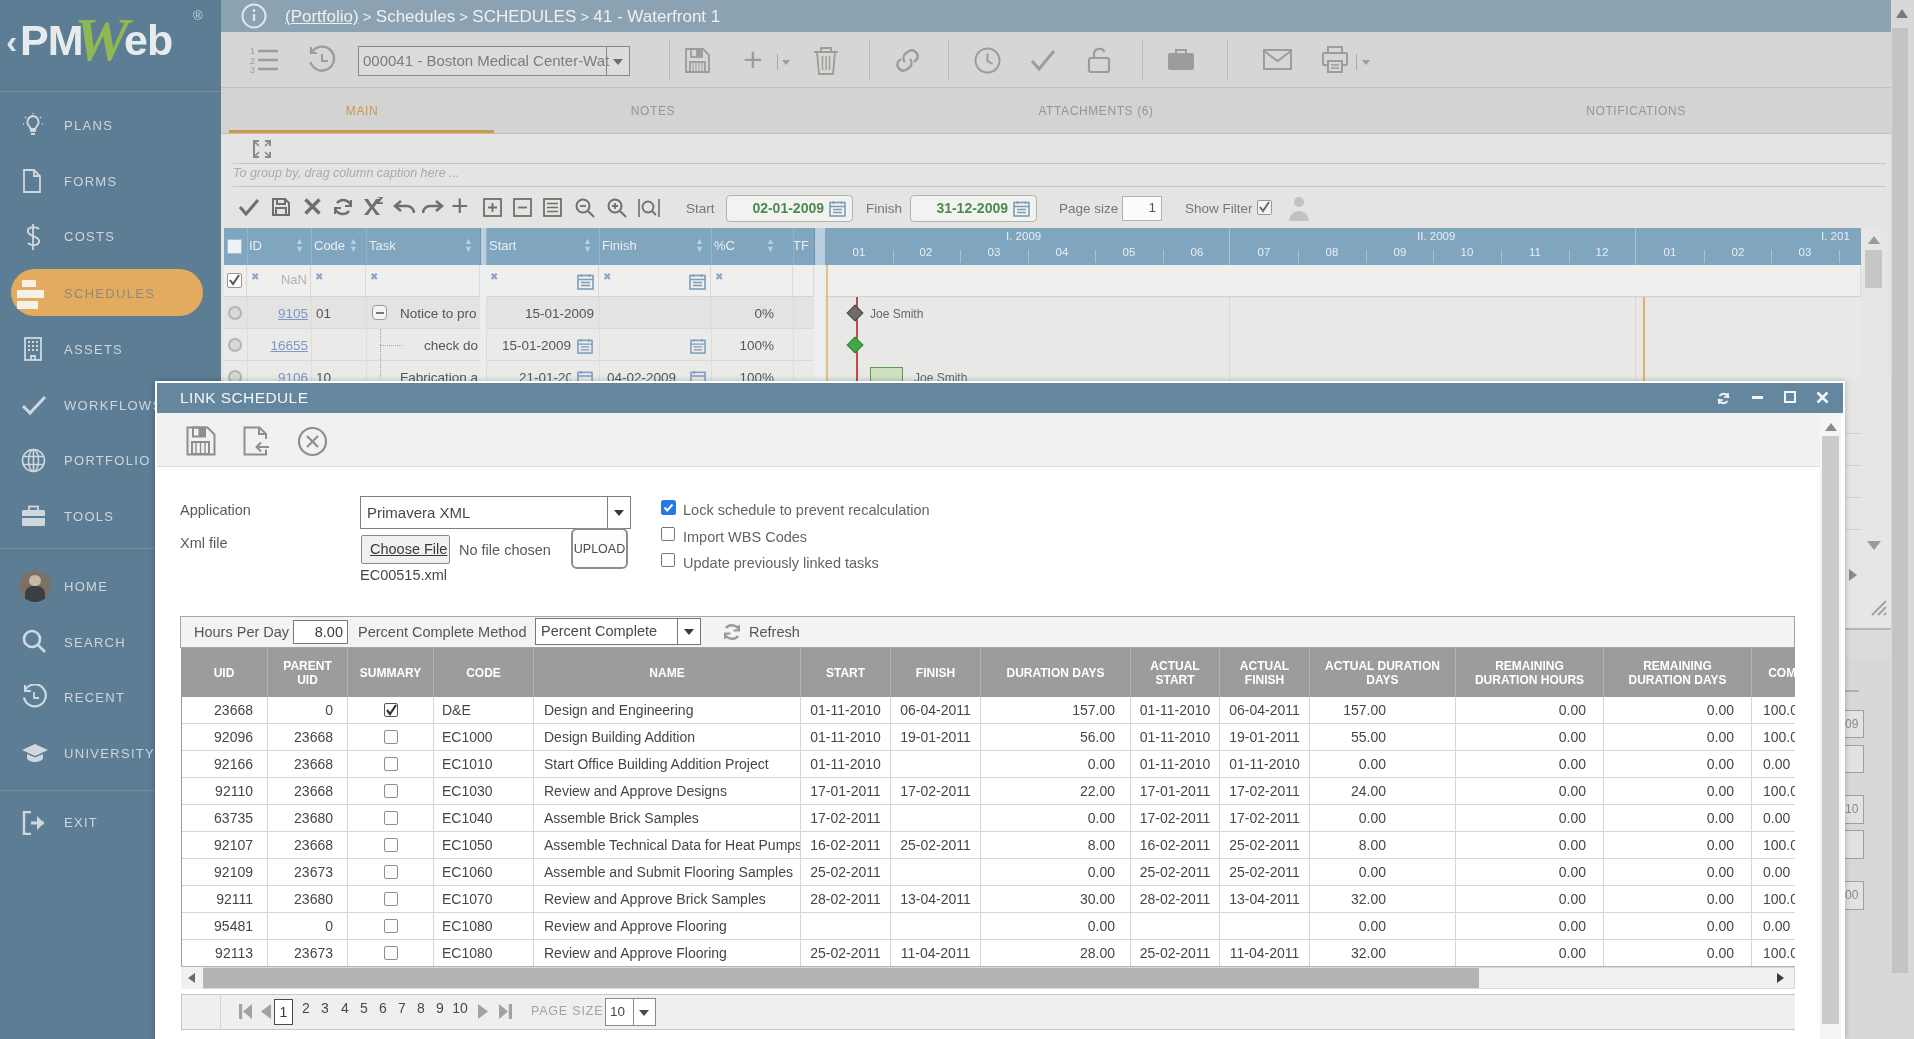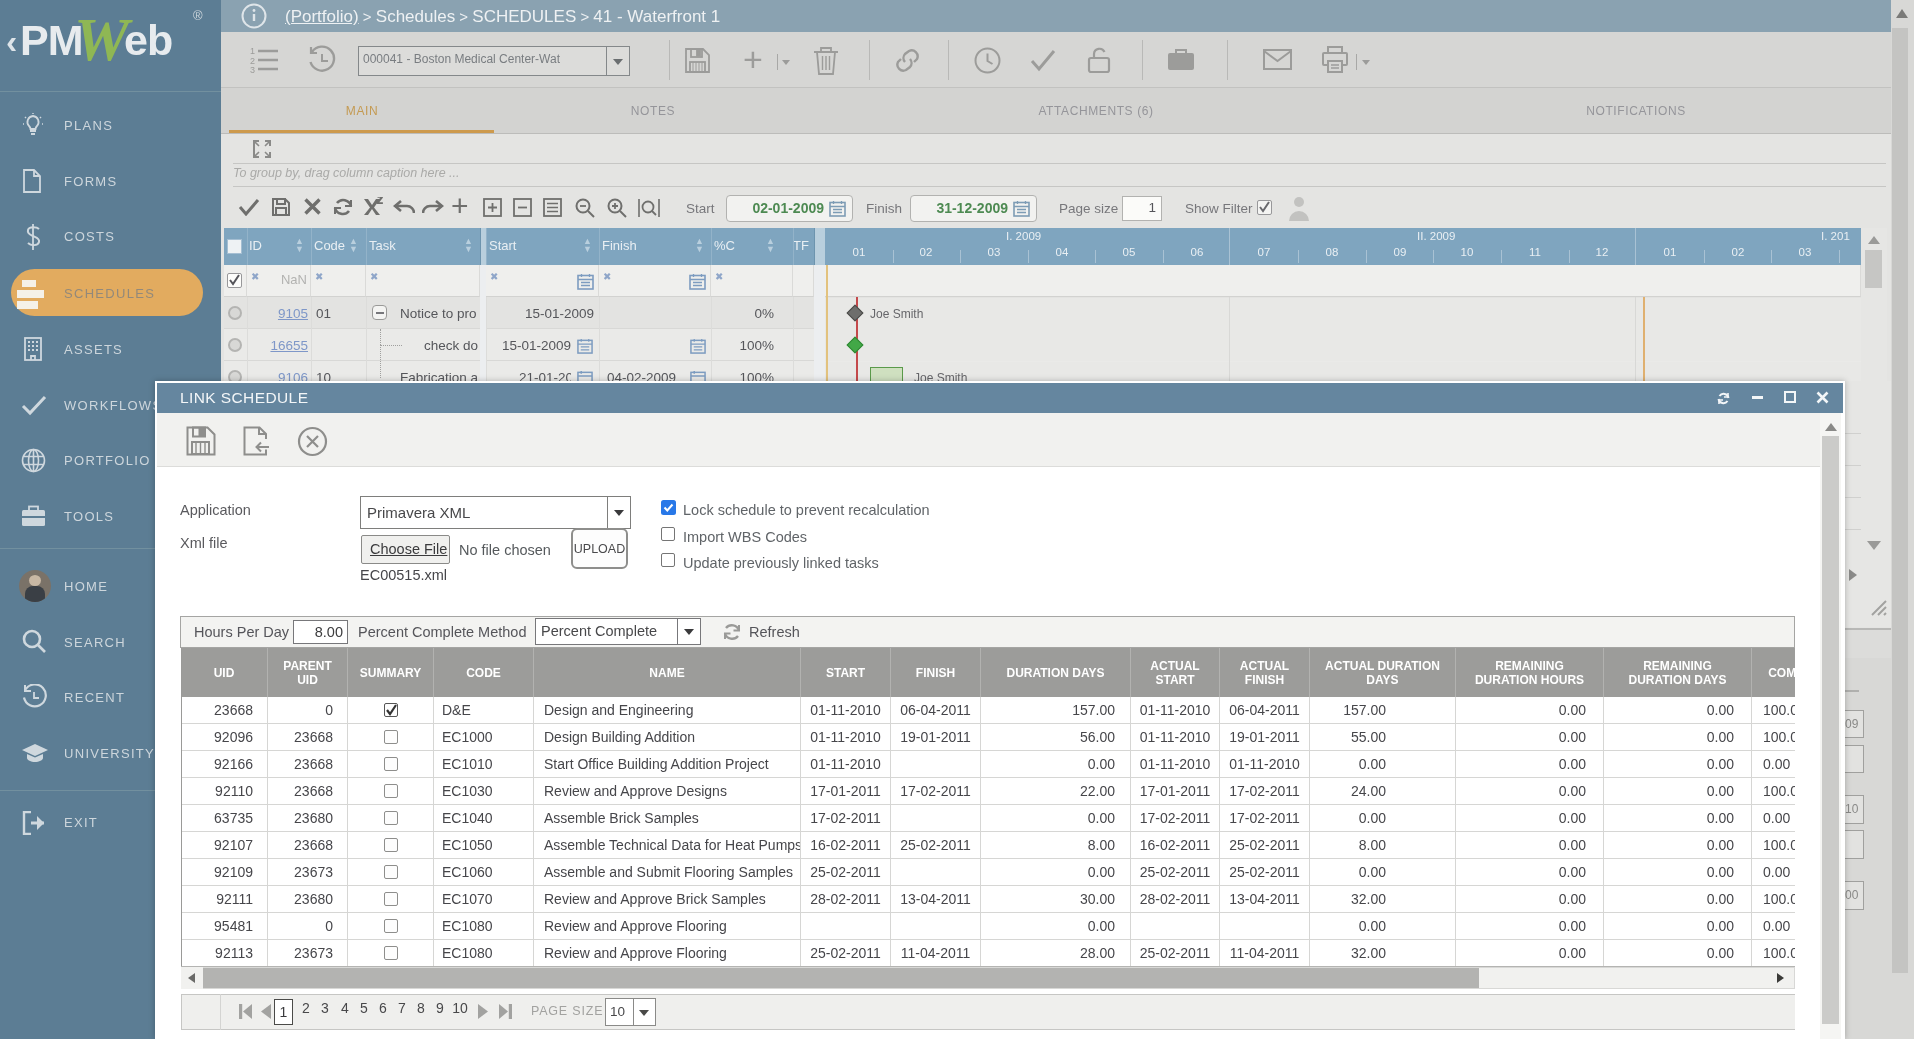--- a/index.html
+++ b/index.html
@@ -169,21 +169,21 @@
         <text x="0" y="8" font-size="9" fill="#9c9c9a" stroke="none">1</text>
         <text x="0" y="18" font-size="9" fill="#9c9c9a" stroke="none">2</text>
         <text x="0" y="27" font-size="9" fill="#9c9c9a" stroke="none">3</text>
       </svg>
   <svg class="abs" style="left:86px;top:13px;" width="30" height="30" viewBox="0 0 30 30" fill="none" stroke="#9c9c9a" stroke-width="2.4">
         <path d="M5 7a12 12 0 1 1-1.5 10"></path>
         <path d="M4 2v6h6" stroke-width="2.2"></path>
         <path d="M15 9v7h6" stroke-width="2"></path>
       </svg>
   <div class="abs" style="left:137px;top:14px;width:272px;height:30px;border:1px solid #84888a;background:#dcdcda;">
-    <div class="abs" style="left:4px;top:5px;font-size:12px;color:#797d81;">000041 - Boston Medical Center-Wat</div>
+    <div class="abs" style="left:4px;top:5px;font-size:15px;color:#797d81;">000041 - Boston Medical Center-Wat</div>
     <div class="abs" style="left:247px;top:0;width:24px;height:28px;border-left:1px solid #84888a;"></div>
     <div class="arrow" style="left:254px;top:12px;border-left:5px solid transparent;border-right:5px solid transparent;border-top:6px solid #6a6e70;"></div>
   </div>
   <div class="tbsep" style="left:448px;top:8px;"></div>
   <svg class="tbicon" style="left:463px;top:15px;" width="27" height="27" viewBox="0 0 27 27" fill="none" stroke="#9c9c9a" stroke-width="1.8">
         <path d="M2 2h17l6 6v17H2z"></path>
         <rect x="7" y="2" width="11" height="8"></rect>
         <rect x="13" y="3.5" width="3" height="5" fill="#9c9c9a"></rect>
         <rect x="6" y="15" width="15" height="10"></rect>
         <path d="M9 15v10M12 15v10M15 15v10M18 15v10" stroke-width="1"></path>

